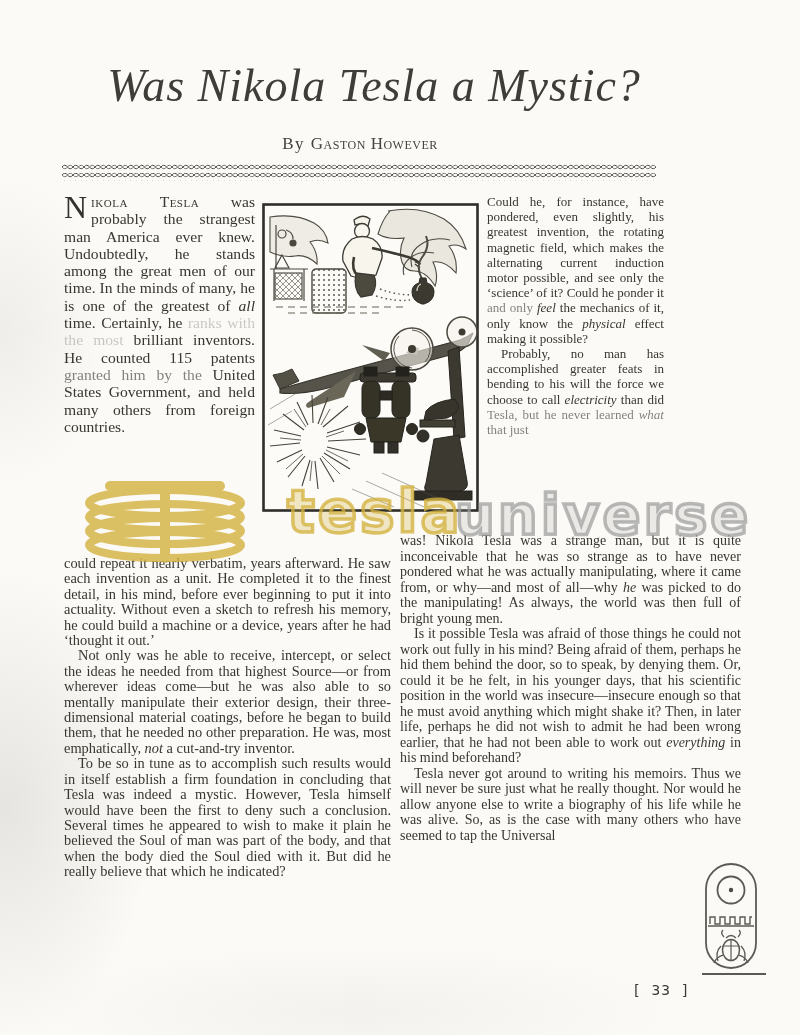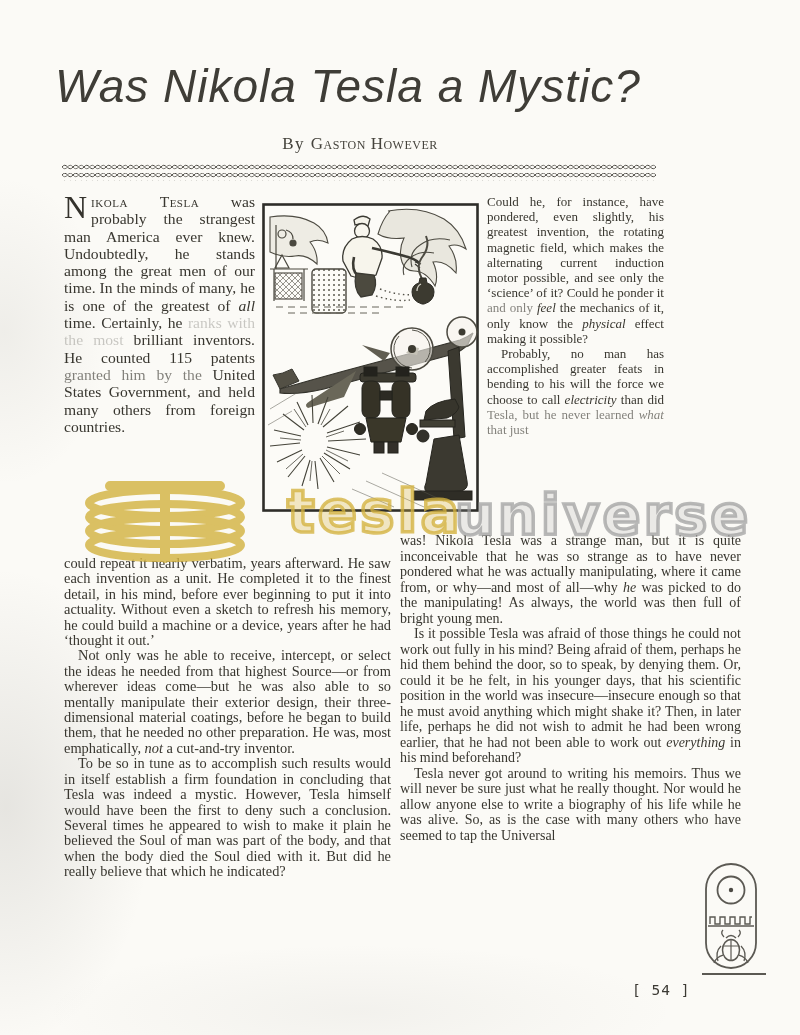--- a/index.html
+++ b/index.html
@@ -10,23 +10,23 @@
     color:#38362f;
     background:
       radial-gradient(210px 340px at 6px 78%, rgba(120,118,112,.16), transparent 70%),
       radial-gradient(150px 220px at 4px 32%, rgba(130,128,120,.10), transparent 70%),
       radial-gradient(420px 90px at 45% 1012px, rgba(130,128,120,.07), transparent 75%),
       #fbfaf6;
     overflow:hidden;
   }
   
   .title{
-    position:absolute;left:50px;top:60px;width:596px;
+    position:absolute;left:76px;top:60px;width:596px;
     text-align:center;font-style:italic;font-size:46px;line-height:52px;
-    font-family:Liberation Sans, sans-serif;color:#3f3d37;letter-spacing:1px;
+    font-family:Liberation Serif, serif;color:#3f3d37;letter-spacing:1px;
   }
   .byline{
     position:absolute;left:62px;top:134px;width:596px;text-align:center;
     font-size:17px;letter-spacing:1.5px;color:#45433c;
   }
   .byline .sc{font-variant:small-caps;}
   .rules{position:absolute;left:62px;top:163px;}
   
   .col{position:absolute;z-index:2;}
   .para{text-align:justify;margin:0;}
@@ -216,15 +216,15 @@
       <path d="M28,78 q5,-5 10,0" stroke-width="1.4"></path>
       <path d="M26,77 q-4,-4 -1,-7 M40,77 q4,-4 1,-7" stroke-width="1.3"></path>
       <ellipse cx="33" cy="90" rx="8.5" ry="10.5" stroke-width="1.5"></ellipse>
       <path d="M33,80 V100 M25,86 H41" stroke-width="1.2"></path>
       <path d="M23,86 q-6,6 -3,15 M43,86 q6,6 3,15" stroke-width="1.3"></path>
       <path d="M25,95 q-7,2 -9,8 M41,95 q7,2 9,8" stroke-width="1.3"></path>
       <path d="M4,114 H68" stroke-width="2"></path>
     </g>
   </svg>
 
-  <div class="folio">[ 54 ]</div>
+  <div class="folio">[ 33 ]</div>
 
 </div>
 
 </body></html>

